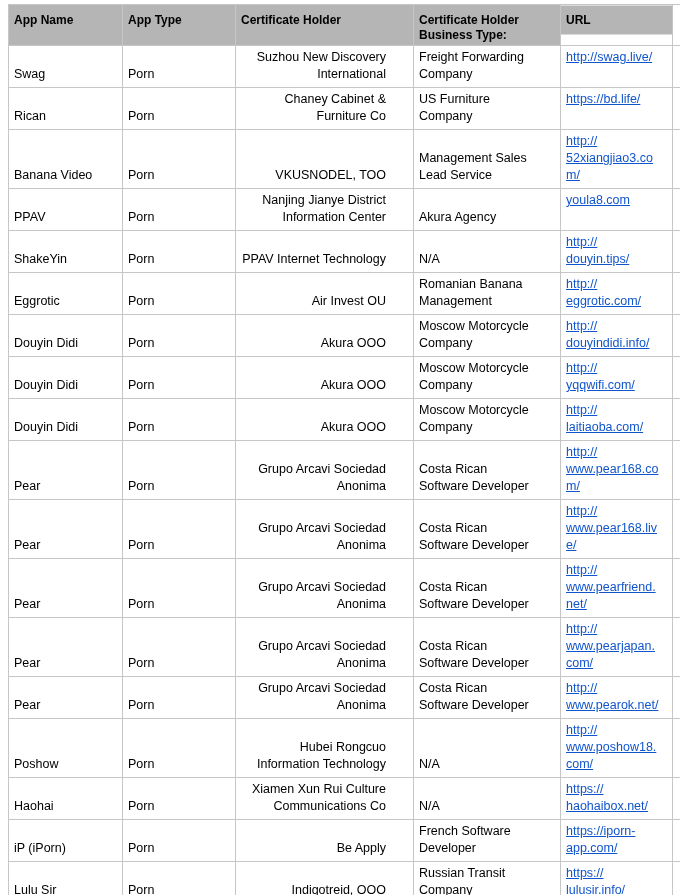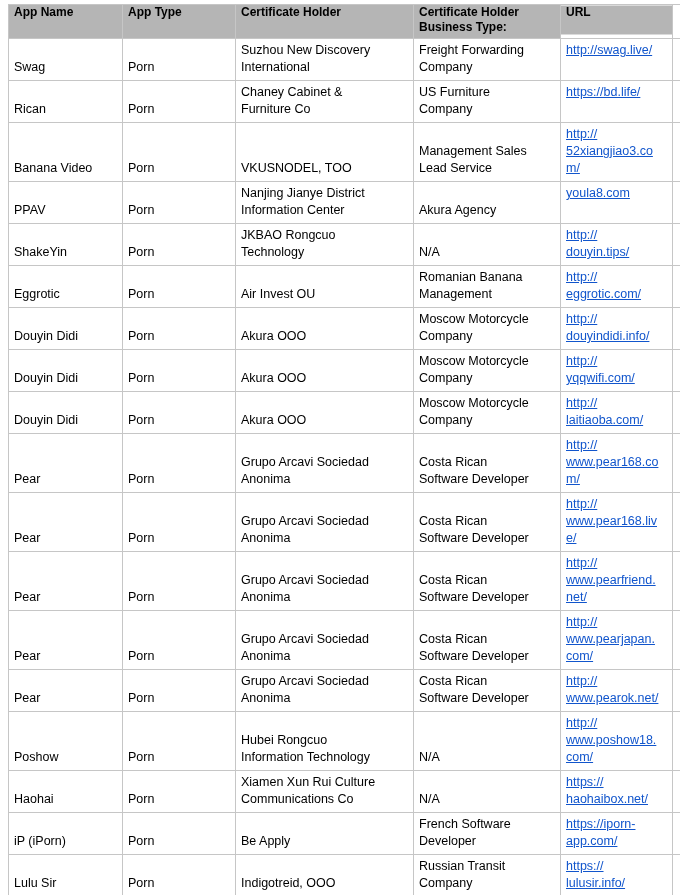--- a/index.html
+++ b/index.html
@@ -35,38 +35,38 @@
     box-sizing: border-box;
     white-space: pre-line;
     overflow: hidden;
   }
   th {
     background: #b5b5b5;
     font-size: 12px;
     line-height: 15px;
     font-weight: bold;
     vertical-align: top;
-    padding: 0 4px 2px 5px;
+    padding: 8px 4px 2px 5px;
     height: 34px;
   }
   th.col-url {
     background: linear-gradient(to bottom, #b5b5b5 0px, #b5b5b5 29px, #ffffff 29px, #ffffff 100%);
   }
   th.col-sliver, td.col-sliver {
     background: #ffffff;
     border-right: none;
     padding: 0;
   }
   td {
     font-size: 12.5px;
     line-height: 17px;
     vertical-align: bottom;
     padding: 3px 4px 4px 5px;
   }
-  td.col-cert_holder   { padding-right: 27px; }
+  td.col-cert_holder   { padding-right: 27px; text-align: right; }
   td.col-business_type { padding-right: 26px; }
   td.col-url {
     vertical-align: top;
   }
   a.url-link {
     color: #1155cc;
     text-decoration: underline;
     cursor: pointer;
   }
 </style>
@@ -125,21 +125,21 @@
           <td class="col-app_name">PPAV</td>
           <td class="col-app_type">Porn</td>
           <td class="col-cert_holder">Nanjing Jianye District Information Center</td>
           <td class="col-business_type">Akura Agency</td>
           <td class="col-url"><a class="url-link">youla8.com</a></td>
           <td class="col-sliver"></td>
         </tr>
         <tr>
           <td class="col-app_name">ShakeYin</td>
           <td class="col-app_type">Porn</td>
-          <td class="col-cert_holder">JKBAO Rongcuo Technology</td>
+          <td class="col-cert_holder">PPAV Internet Technology</td>
           <td class="col-business_type">N/A</td>
           <td class="col-url"><a class="url-link">http://
 douyin.tips/</a></td>
           <td class="col-sliver"></td>
         </tr>
         <tr>
           <td class="col-app_name">Eggrotic</td>
           <td class="col-app_type">Porn</td>
           <td class="col-cert_holder">Air Invest OU</td>
           <td class="col-business_type">Romanian Banana Management</td>

